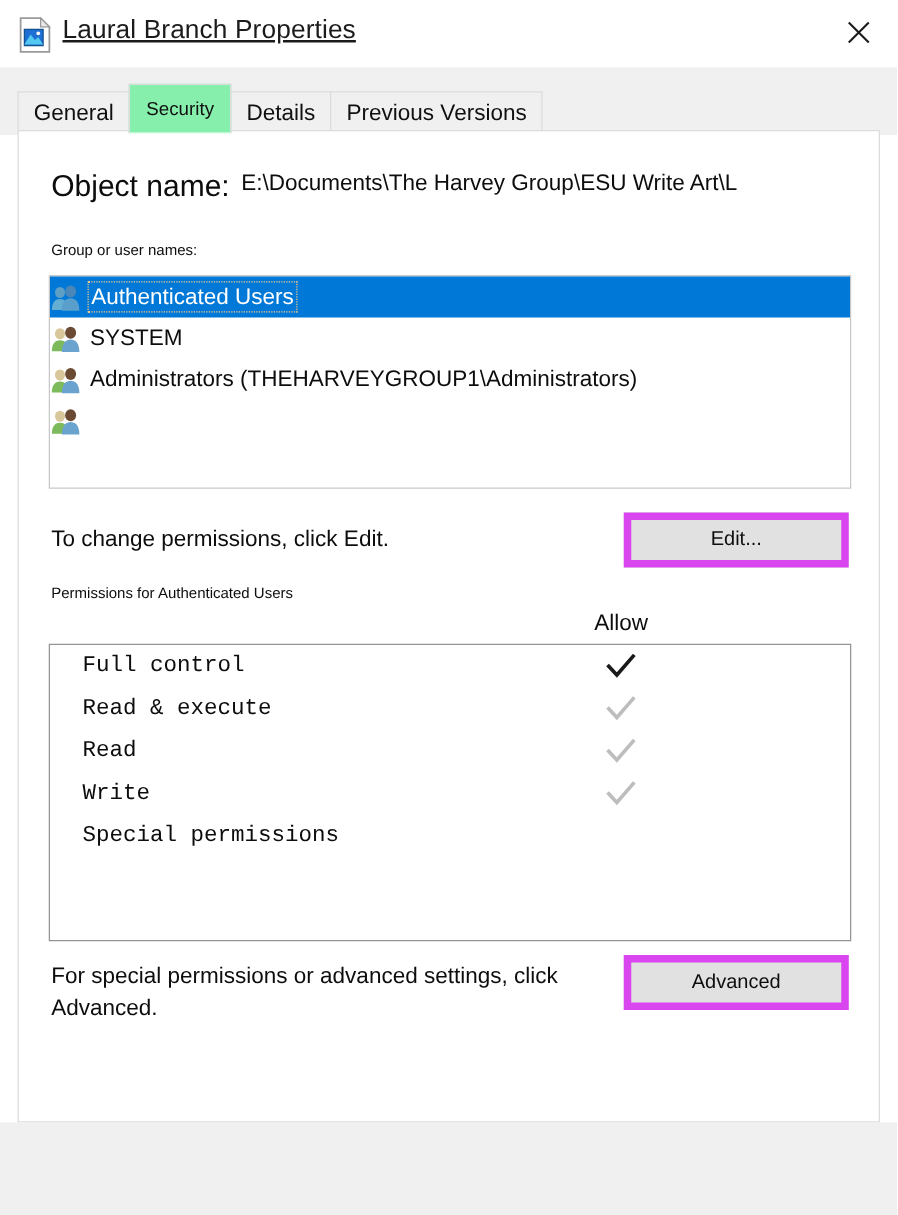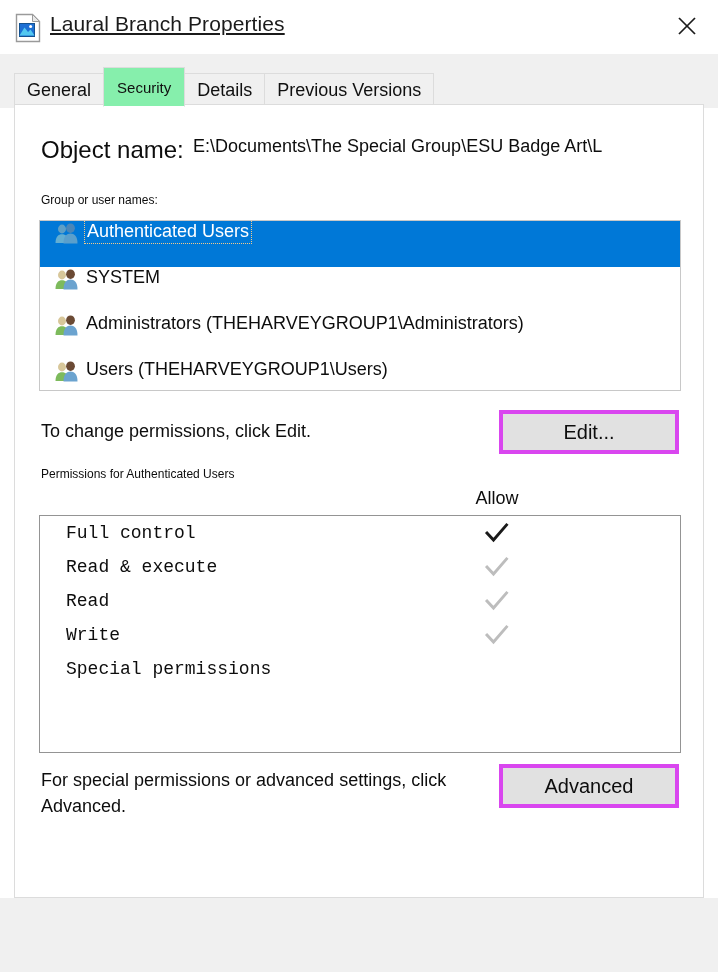--- a/index.html
+++ b/index.html
@@ -135,24 +135,24 @@
   .listbox {
     position: absolute;
     left: 24px; top: 115px;
     width: 642px; height: 171px;
     background: #ffffff;
     border: 1px solid #c8c8c8;
     box-sizing: border-box;
     overflow: hidden;
   }
   .list-row {
-    height: 46px;
-    display: flex;
-    align-items: flex-start;
-    padding-left: 14px;
+    height: 33px;
+    display: flex;
+    align-items: center;
+    padding-left: 0;
     box-sizing: border-box;
     cursor: default;
   }
   .list-row.selected {
     background: #0078d7;
   }
   .list-row .row-icon {
     width: 26px; height: 24px;
     flex: 0 0 26px;
     margin-right: 6px;
@@ -173,24 +173,24 @@
   
   .edit-hint {
     position: absolute;
     left: 26px; top: 316px;
     font-size: 18px;
     color: #0d0d0d;
     white-space: nowrap;
   }
   .btn {
     font-family: "Liberation Sans", sans-serif;
-    font-size: 20px;
+    font-size: 16px;
     color: #0d0d0d;
     background: #e1e1e1;
-    border: 4px solid #d946ef;
+    border: 6px solid #d946ef;
     box-sizing: border-box;
     display: flex;
     align-items: center;
     justify-content: center;
     cursor: default;
     padding: 0;
   }
   .btn-edit {
     position: absolute;
     left: 484px; top: 305px;
@@ -310,21 +310,21 @@
       <div class="tab">General</div>
       <div class="tab active">Security</div>
       <div class="tab">Details</div>
       <div class="tab">Previous Versions</div>
     </div>
   </div>
 
   <div class="panel">
 
     <div class="obj-label">Object name:</div>
-    <div class="obj-value">E:\Documents\The Special Group\ESU Badge Art\L</div>
+    <div class="obj-value">E:\Documents\The Harvey Group\ESU Write Art\L</div>
 
     <div class="group-label">Group or user names:</div>
 
     <div class="listbox">
 
       <div class="list-row selected">
         <div class="row-icon">
           <svg width="26" height="24" viewBox="0 0 26 24">
             <ellipse cx="8" cy="8" rx="4" ry="4.4" fill="#5e9fc6"></ellipse>
             <path d="M1.5 22 C1.5 15.5 4.5 13.2 8 13.2 C11.5 13.2 14.5 15.5 14.5 22 Z" fill="#63aed2"></path>
@@ -361,21 +361,20 @@
 
       <div class="list-row">
         <div class="row-icon">
           <svg width="26" height="24" viewBox="0 0 26 24">
             <ellipse cx="8" cy="8" rx="4" ry="4.4" fill="#d8c79a"></ellipse>
             <path d="M1.5 22 C1.5 15.5 4.5 13.2 8 13.2 C11.5 13.2 14.5 15.5 14.5 22 Z" fill="#7dba5c"></path>
             <ellipse cx="16.5" cy="7.2" rx="4.4" ry="4.8" fill="#6b4a34"></ellipse>
             <path d="M9.5 22.5 C9.5 15.3 12.8 12.6 16.5 12.6 C20.2 12.6 23.5 15.3 23.5 22.5 Z" fill="#6ba3cf"></path>
           </svg>
         </div>
-        <div class="row-label">Users (THEHARVEYGROUP1\Users)</div>
       </div>
 
     </div>
 
     <div class="edit-hint">To change permissions, click Edit.</div>
     <div class="btn btn-edit">Edit...</div>
 
     <div class="perm-title">Permissions for Authenticated Users</div>
     <div class="col-allow">Allow</div>
     <div class="col-deny">Deny</div>

